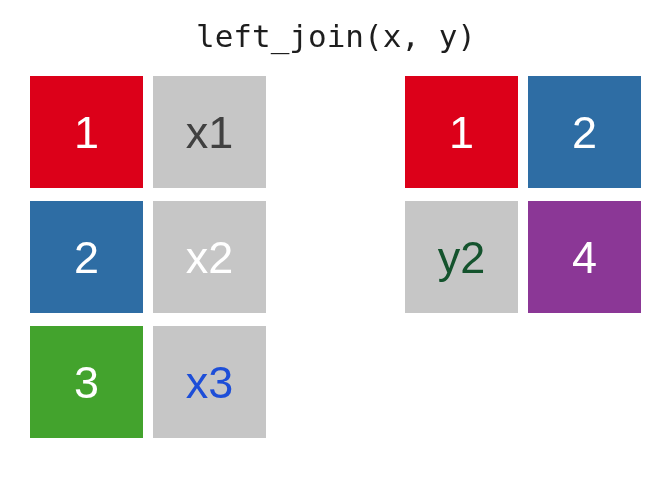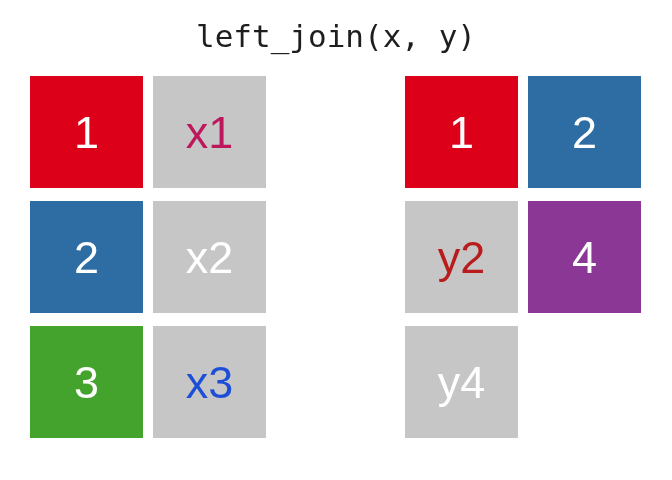--- a/index.html
+++ b/index.html
@@ -44,28 +44,27 @@
 </style>
 </head>
 <body style="background: rgb(255, 255, 255);">
 
 <div class="stage">
 
   <div class="title" style="color: rgb(30, 30, 30);">left_join(x, y)</div>
 
   <div class="join-table tx">
     <div class="cell" style="background: rgb(220, 0, 25); color: rgb(255, 255, 255);">1</div>
-    <div class="cell" style="background: rgb(198, 198, 198); color: #be185d;">x1</div>
+    <div class="cell" style="background: rgb(198, 198, 198); color: #404040;">x1</div>
     <div class="cell" style="background: rgb(46, 109, 164); color: rgb(255, 255, 255);">2</div>
     <div class="cell" style="background: rgb(198, 198, 198); color: rgb(255, 255, 255);">x2</div>
     <div class="cell" style="background: rgb(67, 163, 45); color: rgb(255, 255, 255);">3</div>
     <div class="cell" style="background: rgb(198, 198, 198); color: #1d4ed8;">x3</div>
   </div>
 
   <div class="join-table ty">
     <div class="cell" style="background: rgb(220, 0, 25); color: rgb(255, 255, 255);">1</div>
     <div class="cell" style="background: rgb(46, 109, 164); color: rgb(255, 255, 255);">2</div>
-    <div class="cell" style="background: rgb(198, 198, 198); color: #b91c1c;">y2</div>
+    <div class="cell" style="background: rgb(198, 198, 198); color: #14532d;">y2</div>
     <div class="cell" style="background: rgb(139, 55, 150); color: rgb(255, 255, 255);">4</div>
-    <div class="cell" style="background: rgb(198, 198, 198); color: rgb(255, 255, 255);">y4</div>
   </div>
 
 </div>
 
 </body></html>

